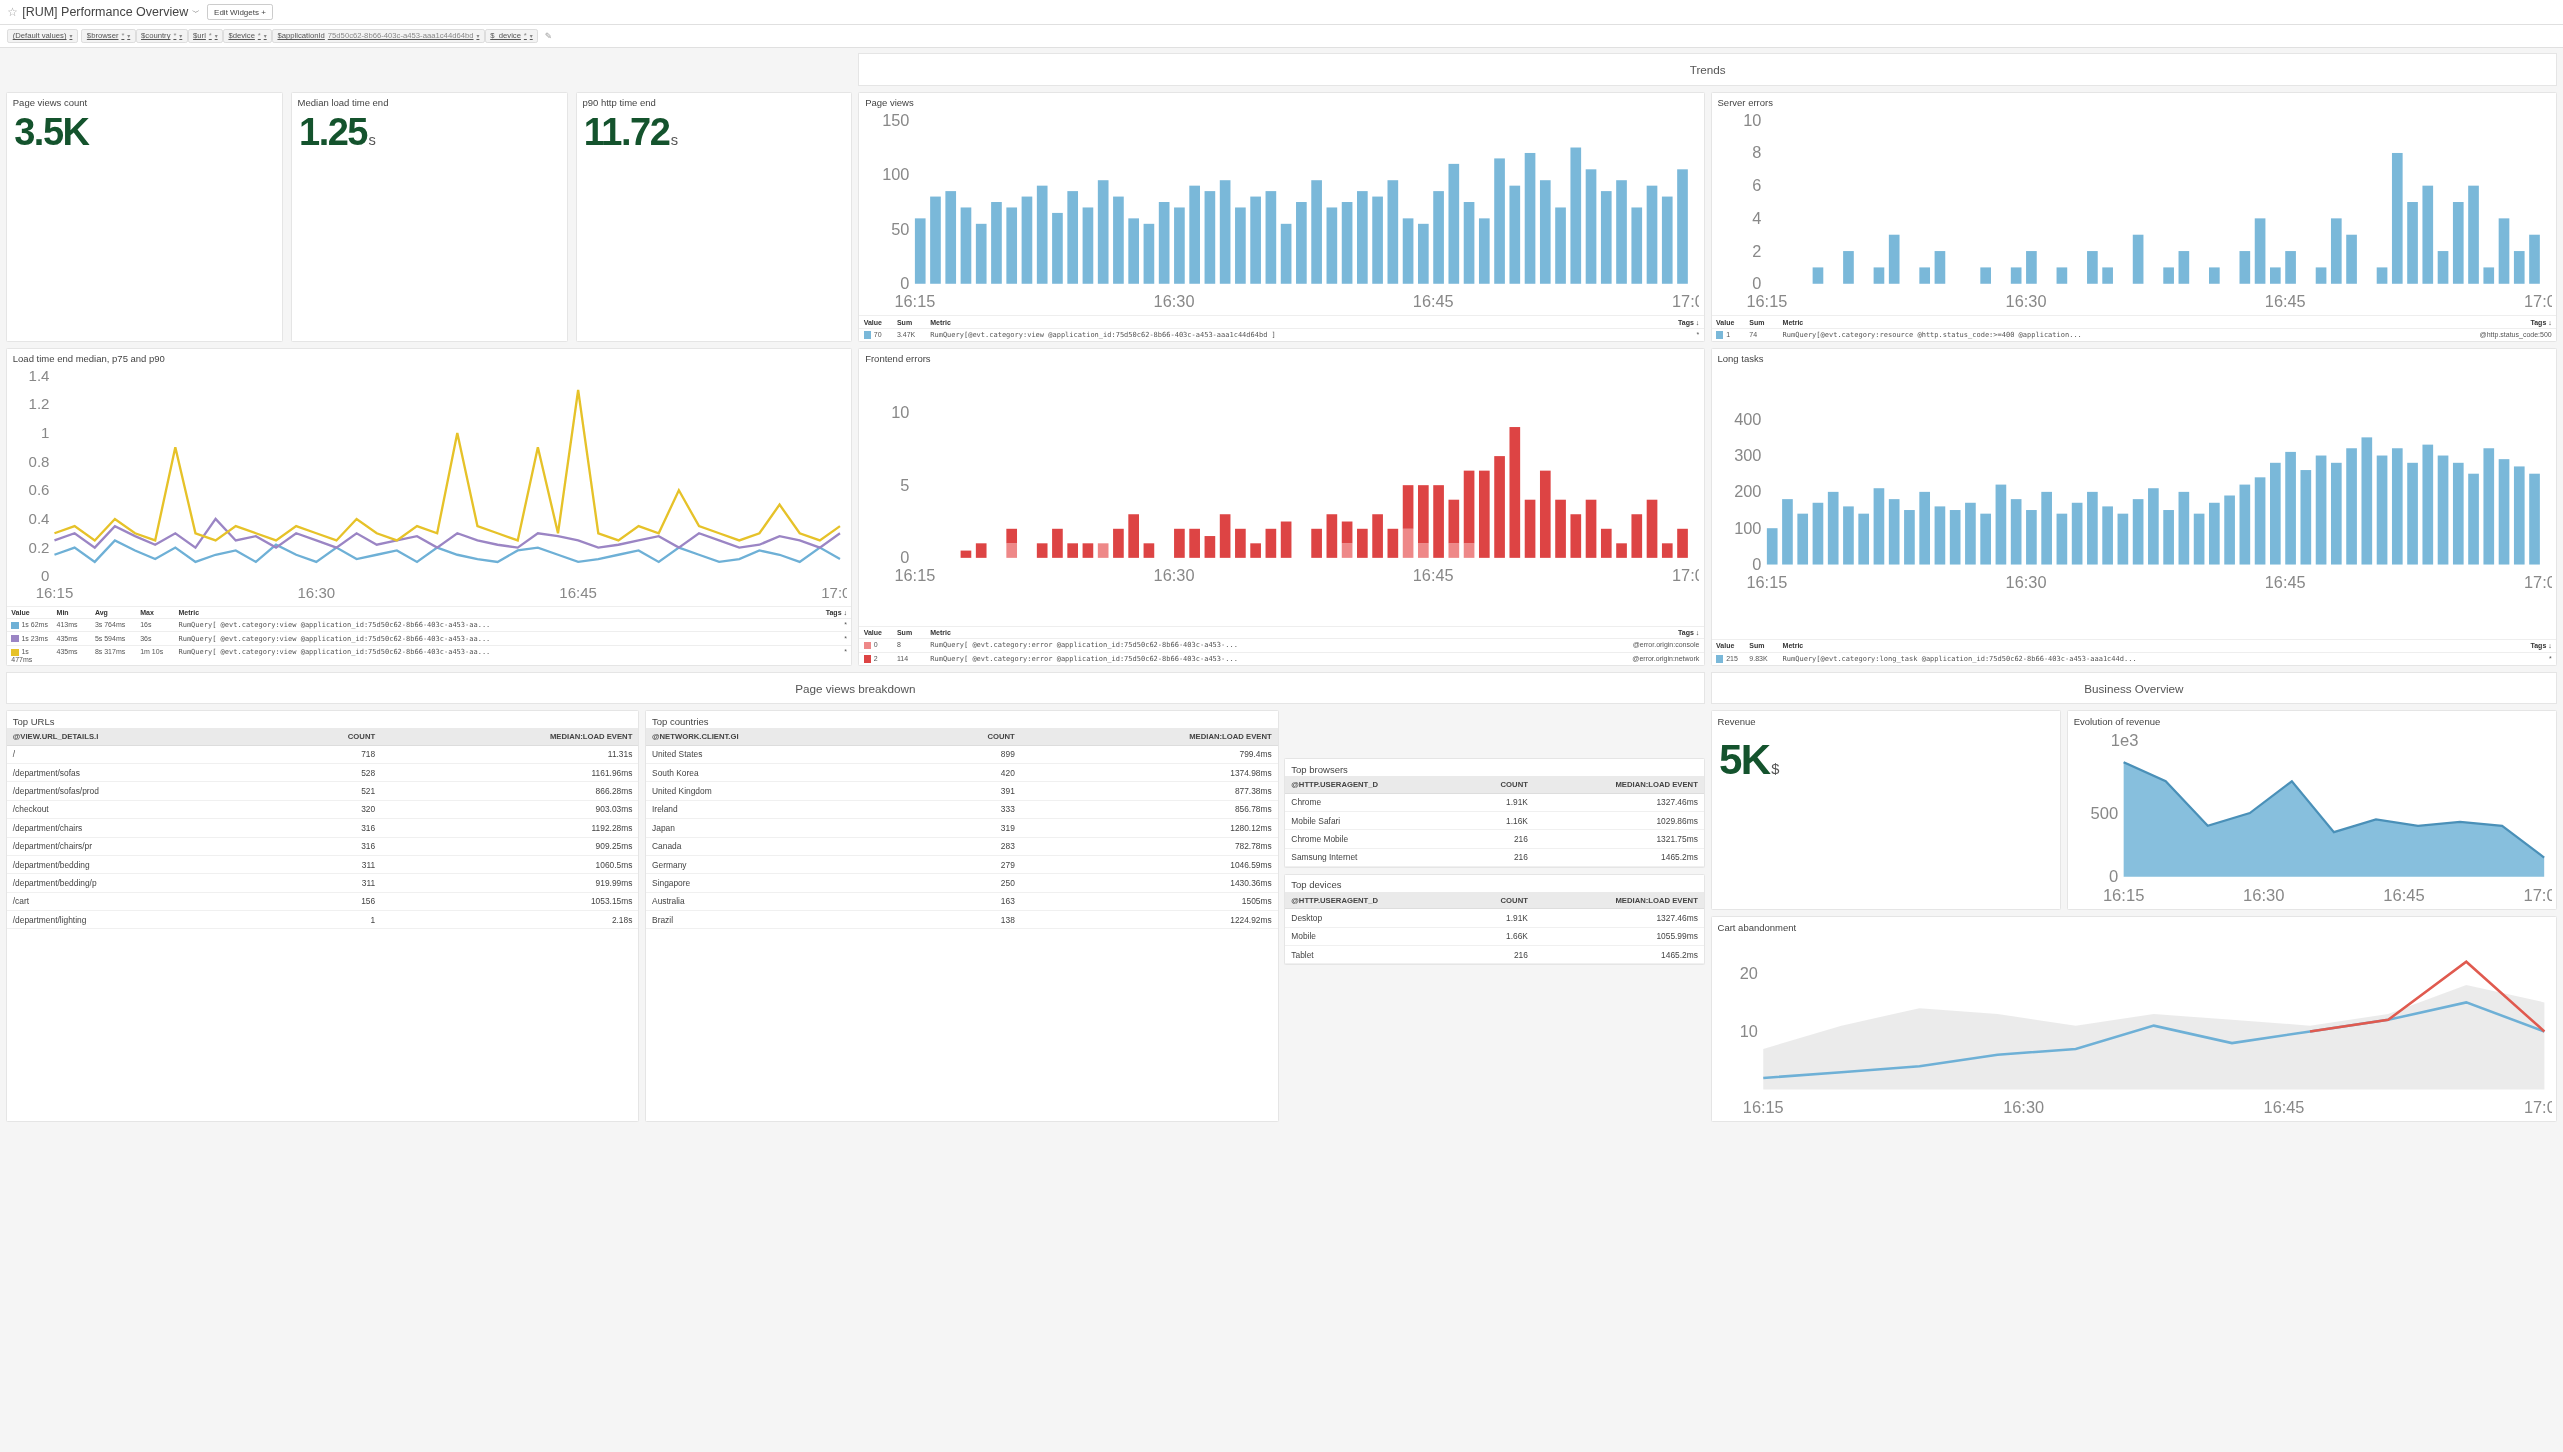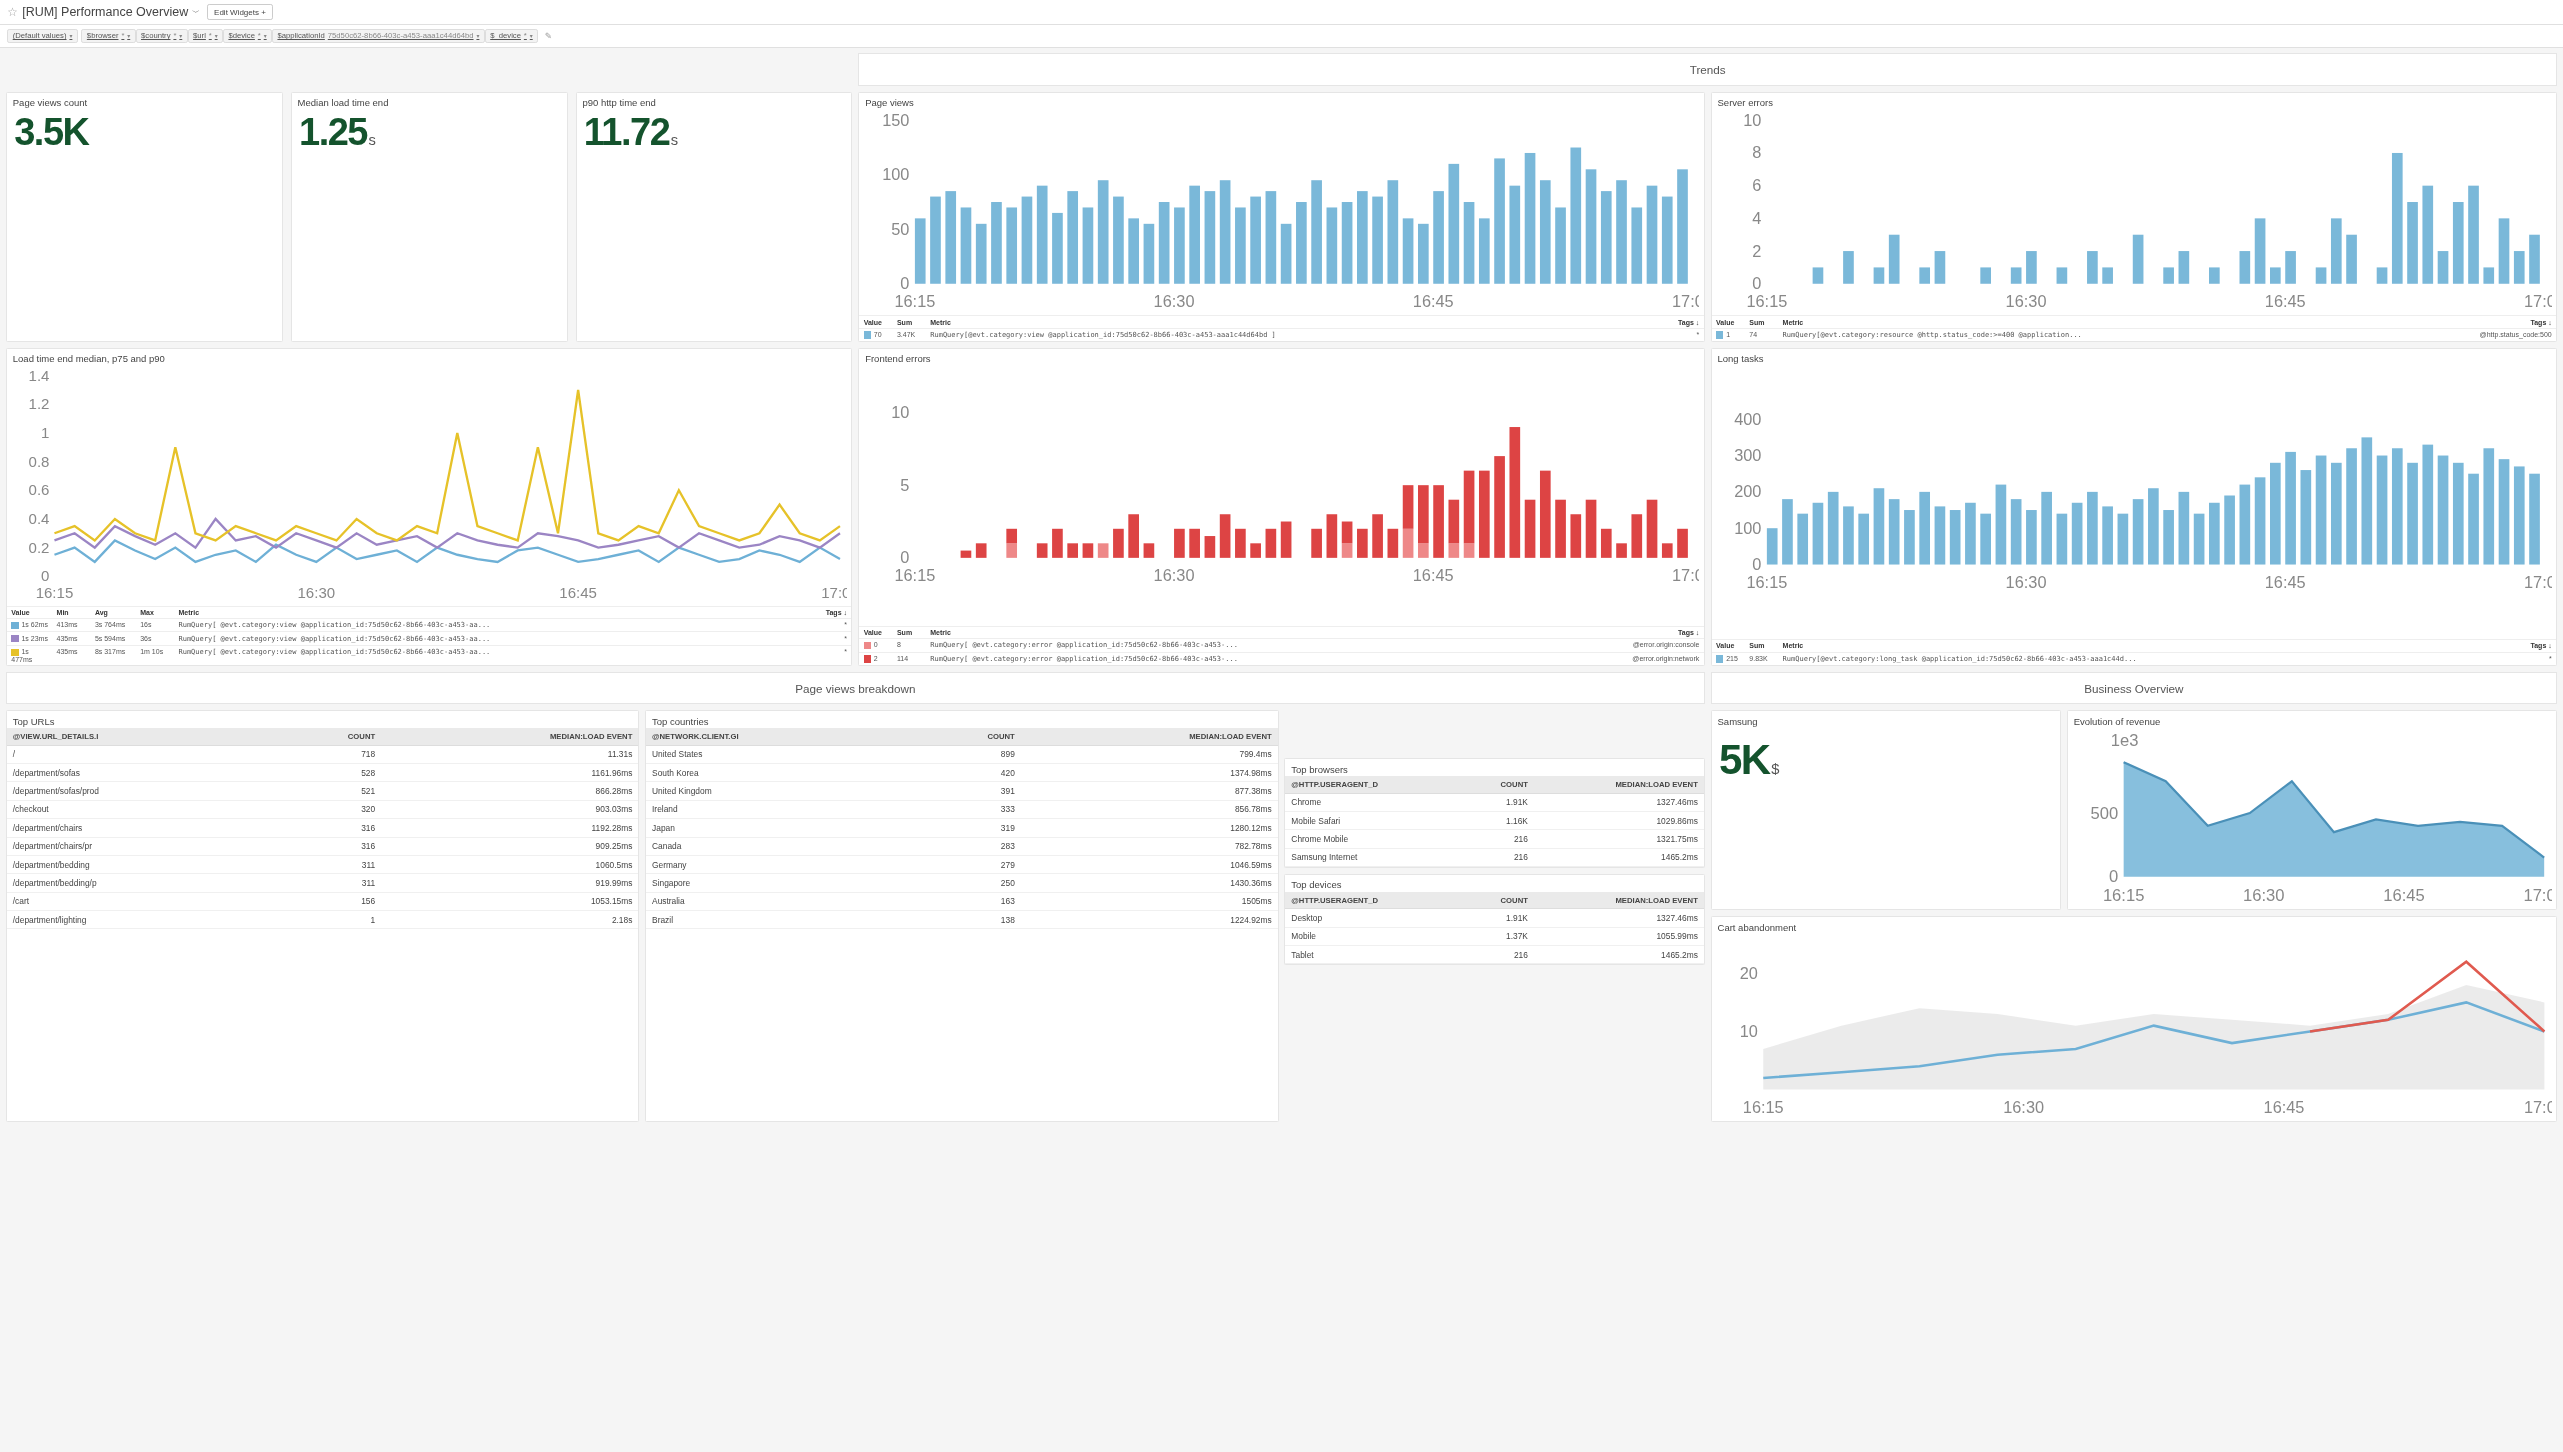--- a/index.html
+++ b/index.html
@@ -729,36 +729,36 @@
             </tr>
           </thead>
           <tbody>
             <tr>
               <td>Desktop</td>
               <td class="right">1.91K</td>
               <td class="right">1327.46ms</td>
             </tr>
             <tr>
               <td>Mobile</td>
-              <td class="right">1.37K</td>
+              <td class="right">1.66K</td>
               <td class="right">1055.99ms</td>
             </tr>
             <tr>
               <td>Tablet</td>
               <td class="right">216</td>
               <td class="right">1465.2ms</td>
             </tr>
           </tbody>
         </table>
     </div>
   </div>
 
   <div style="grid-column:9/13; display:grid; grid-template-columns:1fr 1.4fr; grid-template-rows:auto auto; gap:5.9px;">
     <div class="widget">
-      <div class="widget-header">Samsung</div>
+      <div class="widget-header">Revenue</div>
       <div class="big-num" style="padding-top:10.3px;">
           <span class="big-num-val" style="font-size:42px;">5K</span>
           <span class="big-num-unit">$</span>
         </div>
     </div>
     <div class="widget">
       <div class="widget-header">Evolution of revenue</div>
       <div class="chart-body" style="height:70px;">
           <svg id="svg-evolution" class="chart-svg" viewBox="0 0 260 95" style="font-size:12px">
             <text class="y-label" x="36" y="8" text-anchor="start">1e3</text>

